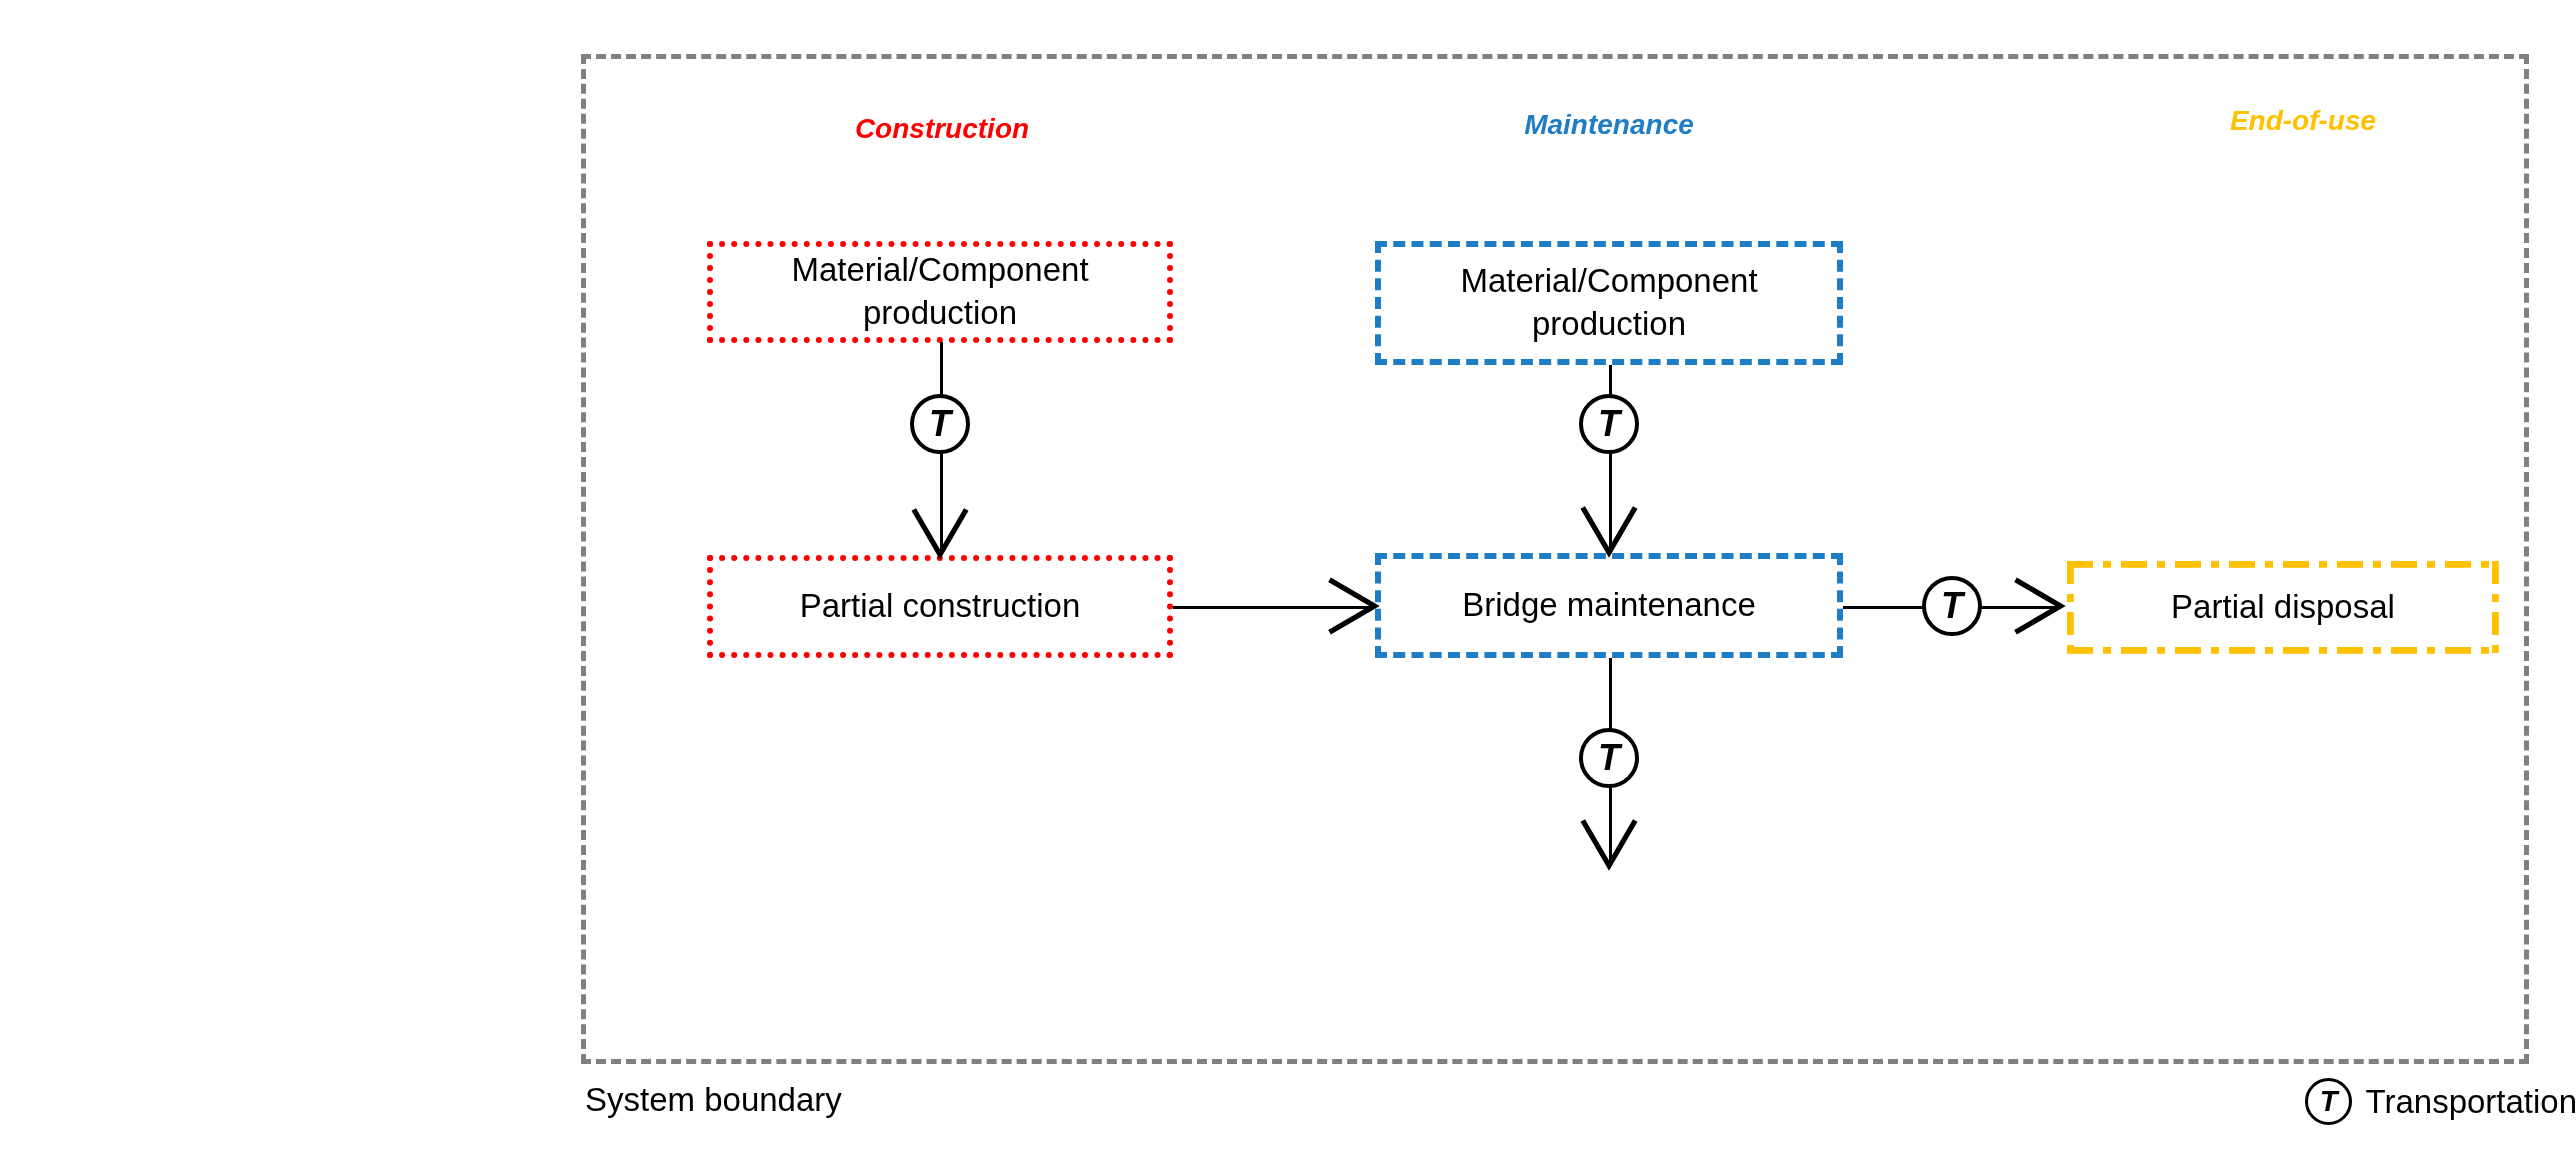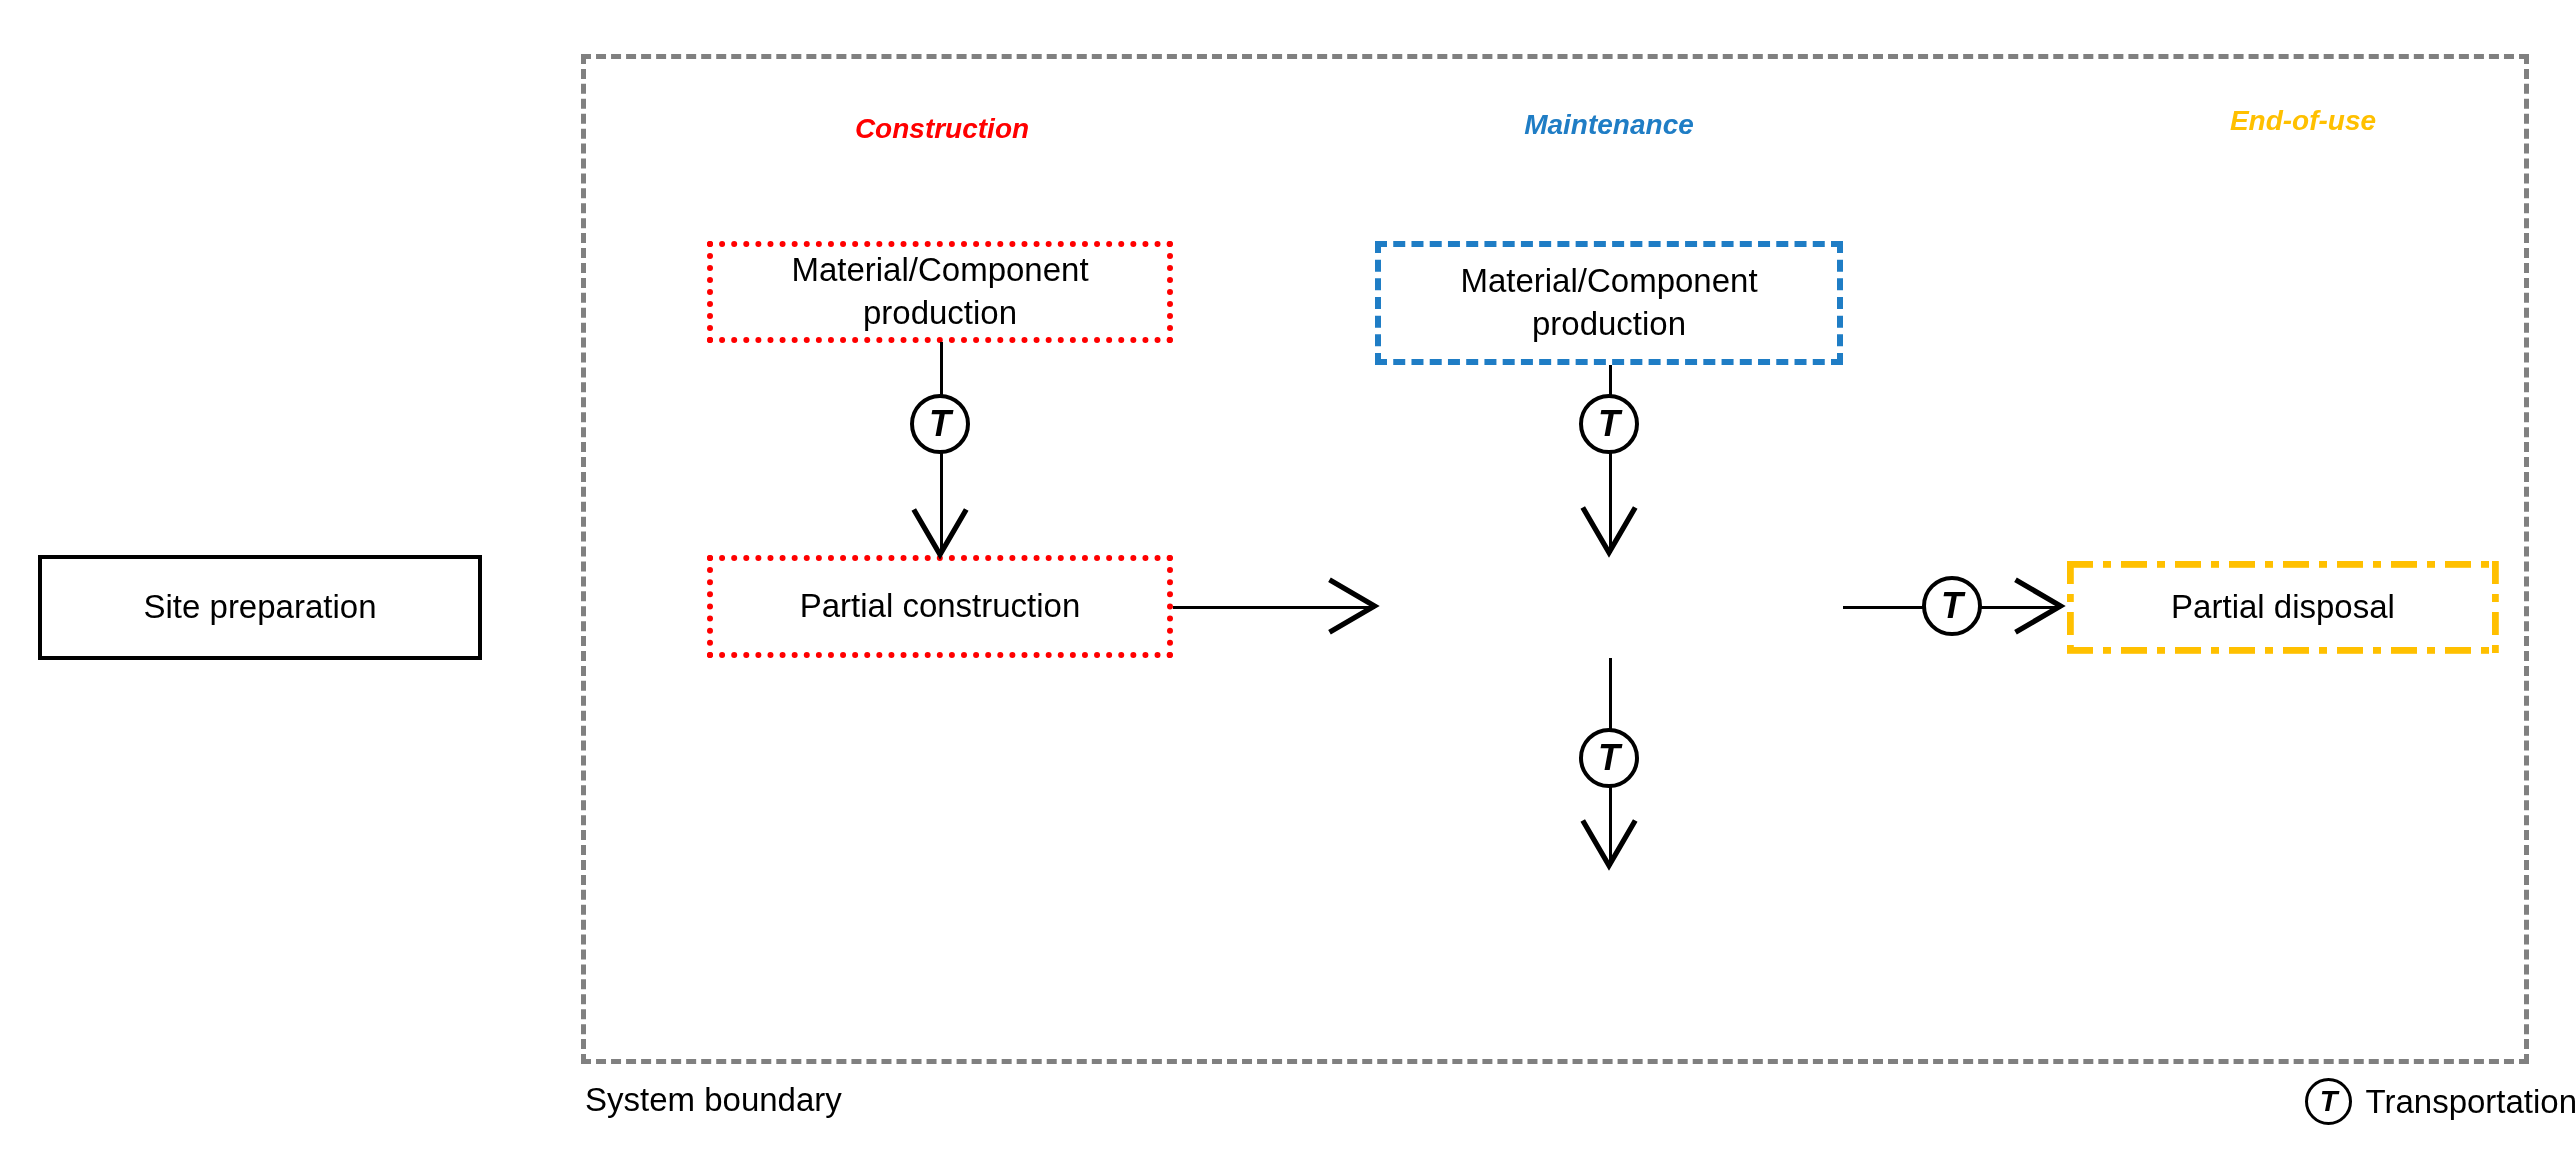--- a/index.html
+++ b/index.html
@@ -102,28 +102,28 @@
 <body>
 
 <div class="canvas">
 
   <div class="system-boundary"></div>
 
   <div class="phase-label" id="phase-construction">Construction</div>
   <div class="phase-label" id="phase-maintenance">Maintenance</div>
   <div class="phase-label" id="phase-endofuse">End-of-use</div>
 
-  <div class="box box-solid-black" id="box-site-preparation">Site preparation</div>
 
   <div class="box box-dotted-red" id="box-constr-material">Material/Component production</div>
 
   <div class="box box-dotted-red" id="box-constr-bridge">Partial construction</div>
 
   <div class="box box-dashed-blue" id="box-maint-material">Material/Component production</div>
 
+  <div class="box box-dashed-blue" id="box-maint-bridge">Bridge maintenance</div>
 
 
   <div class="box box-dashdot-amber" id="box-disposal">Partial disposal</div>
 
   <div class="vline" id="line-constr-v"></div>
   <div class="vline" id="line-maint-v-top"></div>
   <div class="vline" id="line-maint-v-bot"></div>
   <div class="hline" id="line-constr-to-maint"></div>
   <div class="hline" id="line-maint-to-disposal"></div>
 

